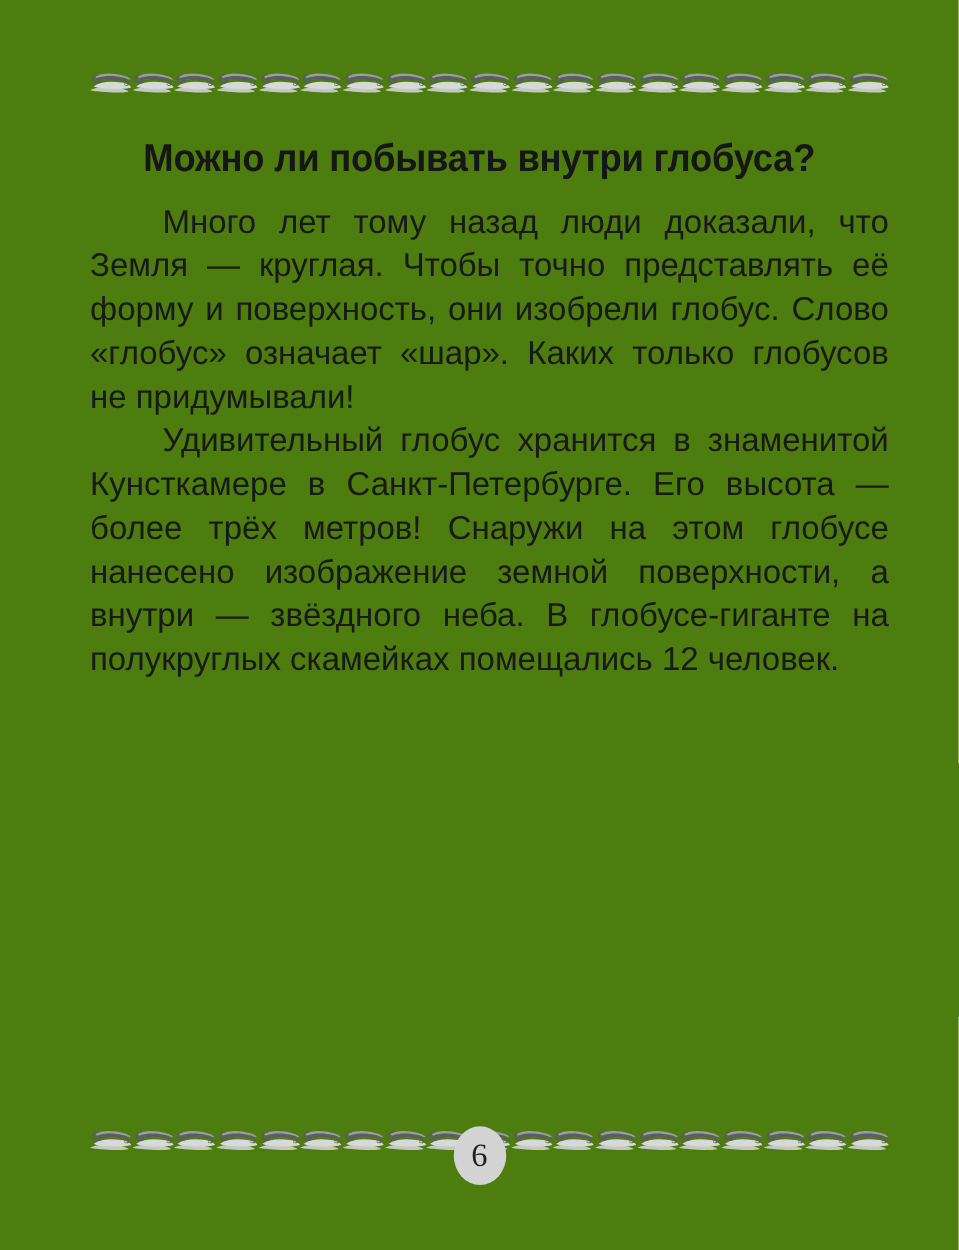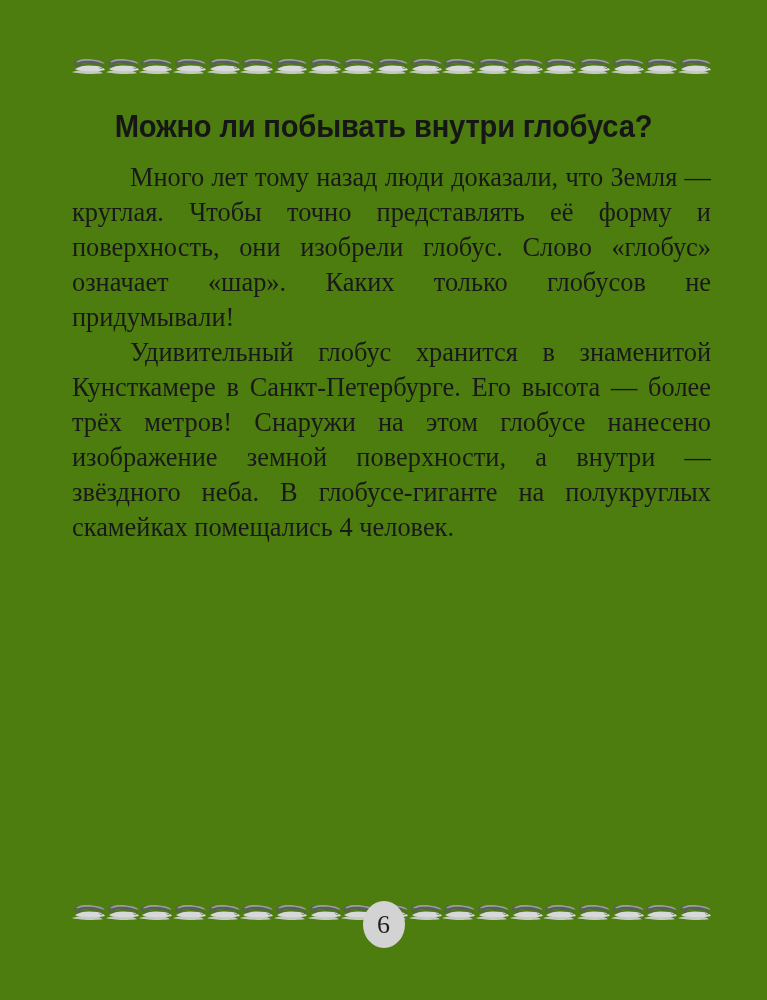--- a/index.html
+++ b/index.html
@@ -106,21 +106,20 @@
     line-height: 35px;
     color: #191919;
     text-align: justify;
     text-justify: inter-word;
     hyphens: manual;
   }
   .body-text p {
     margin: 0;
     text-indent: 58px;
     text-align: justify;
-    font-family: Liberation Serif, serif;
   }
   .body-text p:last-child {
     text-align: justify;
   }
 </style>
 </head>
 <body>
 
 <div class="page">
 
@@ -354,21 +353,21 @@
             </g>
           </svg>
         </div>
       </div>
   </div>
 
   <h1 class="title">Можно ли побывать внутри глобуса?</h1>
 
   <div class="body-text" id="body-text">
       <p>Много лет тому назад люди доказали, что Земля — круглая. Чтобы точно представлять её форму и поверхность, они изобрели глобус. Слово «глобус» означает «шар». Каких только глобусов не придумывали!</p>
-      <p>Удивительный глобус хранится в знаменитой Кунсткамере в Санкт-Петербурге. Его высота — более трёх метров! Снаружи на этом глобусе нанесено изображение земной поверхности, а внутри — звёздного неба. В глобусе-гиганте на полукруглых скамейках помещались 4 человек.</p>
+      <p>Удивительный глобус хранится в знаменитой Кунсткамере в Санкт-Петербурге. Его высота — более трёх метров! Снаружи на этом глобусе нанесено изображение земной поверхности, а внутри — звёздного неба. В глобусе-гиганте на полукруглых скамейках помещались 12 человек.</p>
     </div>
 
   <div class="ornament-band bottom">
     <div class="ornament-row" id="orn-bottom">
         <div class="orn-unit">
           <svg width="33" height="30" viewBox="0 0 33 30" xmlns="http://www.w3.org/2000/svg">
             <g>
               <path d="M3 17 C9 13, 17 13, 25 14 C29 14.5, 32 16, 33 18 C28 19.5, 20 19.5, 13 19 C8 18.6, 4 18, 3 17 Z" fill="#d6d8da"></path>
               <path d="M0 20 C6 17.5, 15 17.5, 23 18.5 C27 19, 30 20, 31 21.3 C25 22.3, 16 22, 9 21.4 C4.5 21, 1 20.7, 0 20 Z" fill="#d6d8da" opacity="0.85"></path>
               <path d="M4 9 C10 6, 19 6.5, 27 8.5 C30 9.3, 32 10.5, 32.5 11.6 C26 12.3, 17 12, 10 11.3 C6 10.9, 4.4 10, 4 9 Z" fill="#9a9da1"></path>

